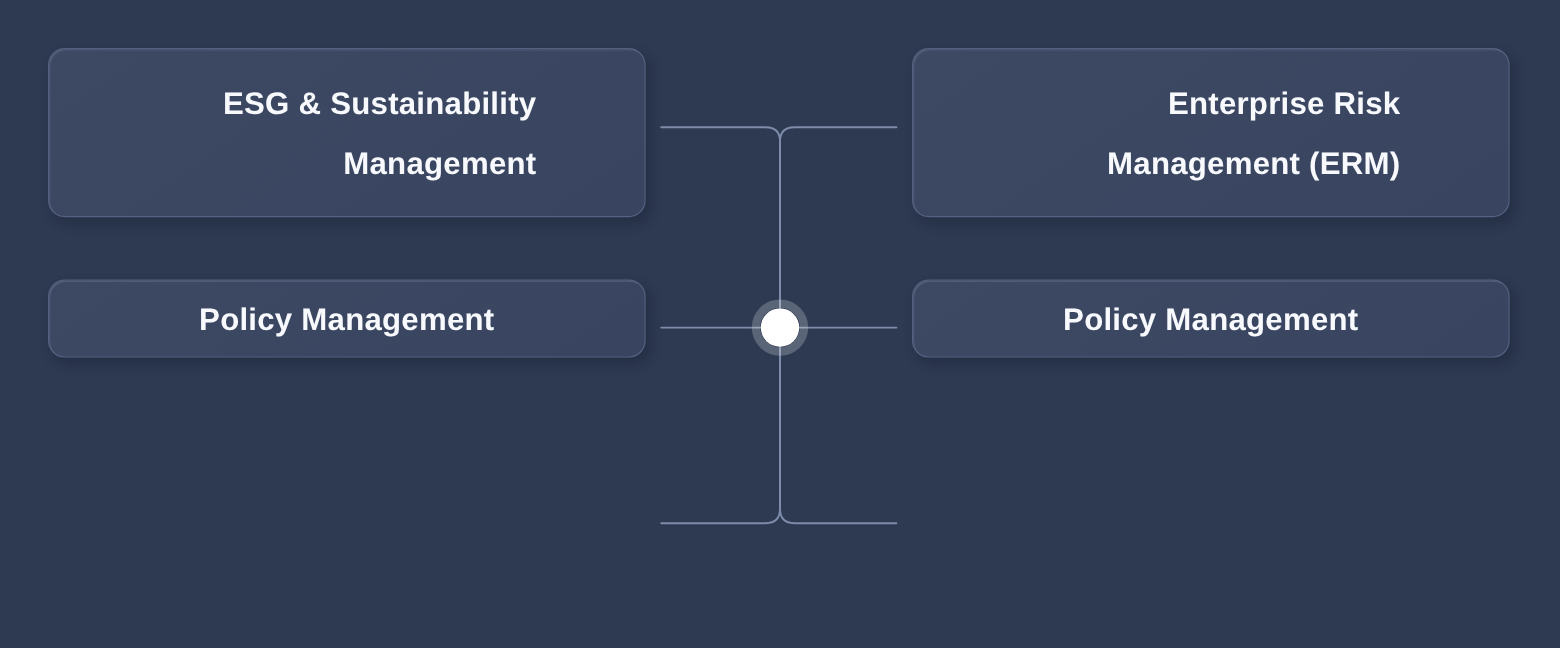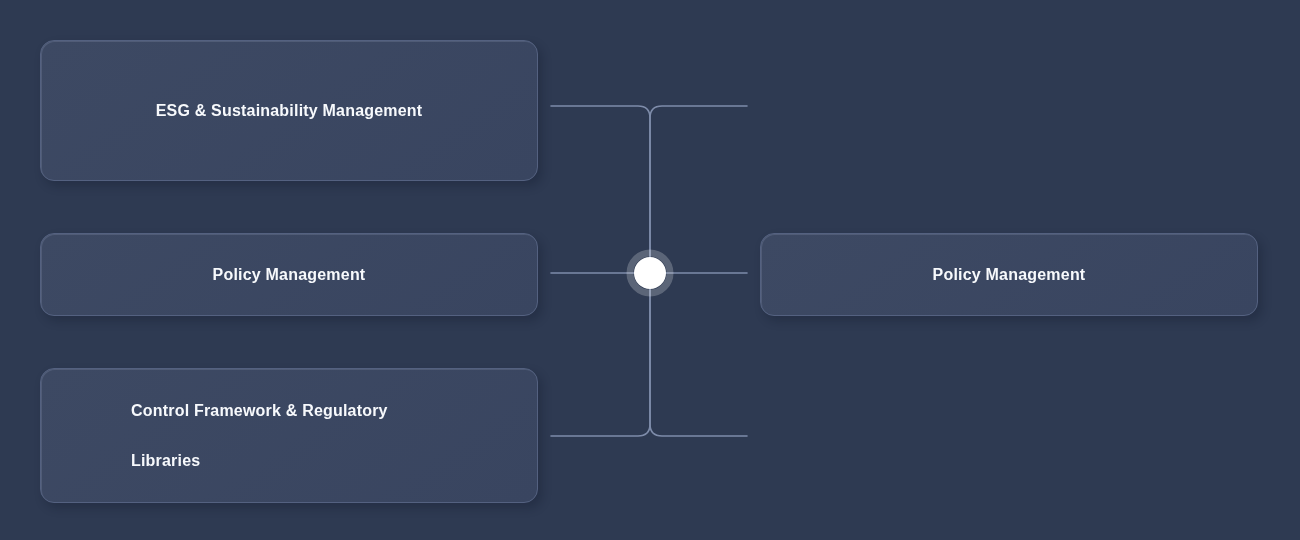--- a/index.html
+++ b/index.html
@@ -32,32 +32,32 @@
     border: 1px solid #546180;
     box-shadow:
       inset 1px 1px 0 rgba(170, 184, 212, 0.18),
       4px 5px 10px rgba(16, 22, 38, 0.28);
     display: flex;
     align-items: center;
     justify-content: center;
   }
   .card-label {
     max-width: 316px;
-    text-align: left;
+    text-align: right;
     color: #f7f9fc;
-    font-size: 16px;
+    font-size: 26px;
     line-height: 50px;
     font-weight: 600;
     letter-spacing: 0.2px;
   }
   
   .col-left  { left: 40px; }
   .col-right { left: 760px; }
   .row-1 { top: 40px;  height: 141px; }
-  .row-2 { top: 233px; height: 83px;  }
+  .row-2 { top: 233px; height: 65px;  }
   .row-3 { top: 368px; height: 135px; }
 </style>
 </head>
 <body>
 
 <div class="stage">
 
   <svg class="connector-layer" viewBox="0 0 1300 540" xmlns="http://www.w3.org/2000/svg">
     <g stroke="#7e8caa" stroke-width="1.6" fill="none" stroke-linecap="round">
 
@@ -71,21 +71,21 @@
     <circle cx="650" cy="273" r="20" fill="none" stroke="rgba(255,255,255,0.22)" stroke-width="7"></circle>
     <circle cx="650" cy="273" r="16" fill="#ffffff"></circle>
   </svg>
 
   <div class="card col-left row-1">
     <div class="card-label">ESG &amp; Sustainability Management</div>
   </div>
   <div class="card col-left row-2">
     <div class="card-label">Policy Management</div>
   </div>
-  <div class="card col-left row-3">
-    <div class="card-label">Control Framework &amp; Regulatory Libraries</div>
+
+  <div class="card col-right row-1">
+    <div class="card-label">Enterprise Risk Management (ERM)</div>
   </div>
-
   <div class="card col-right row-2">
     <div class="card-label">Policy Management</div>
   </div>
 
 </div>
 
 </body></html>

